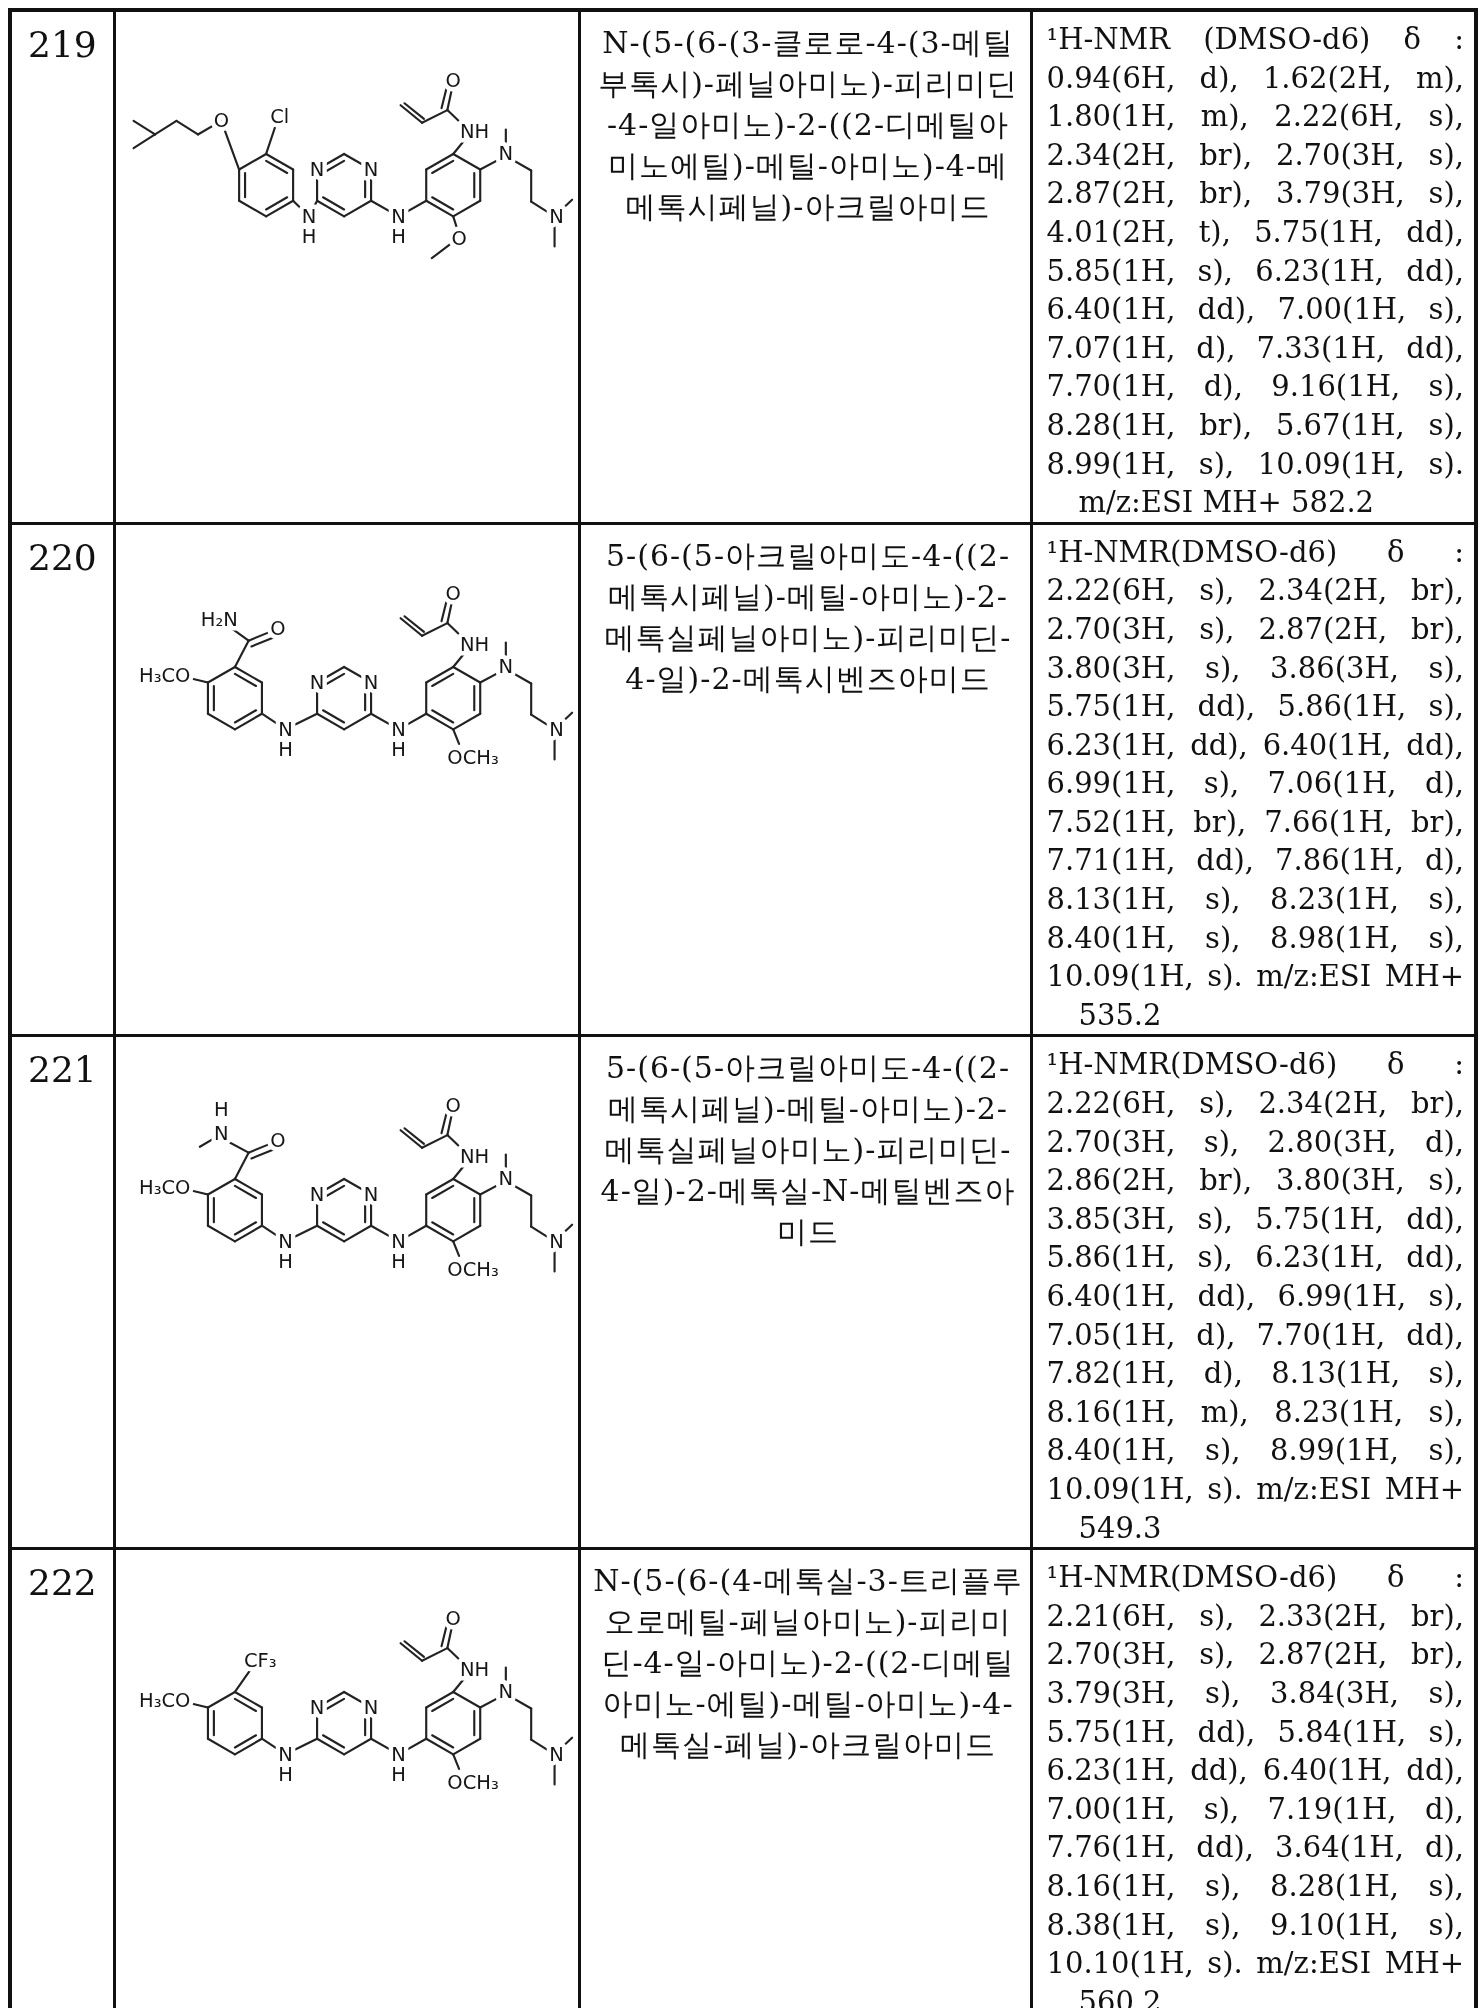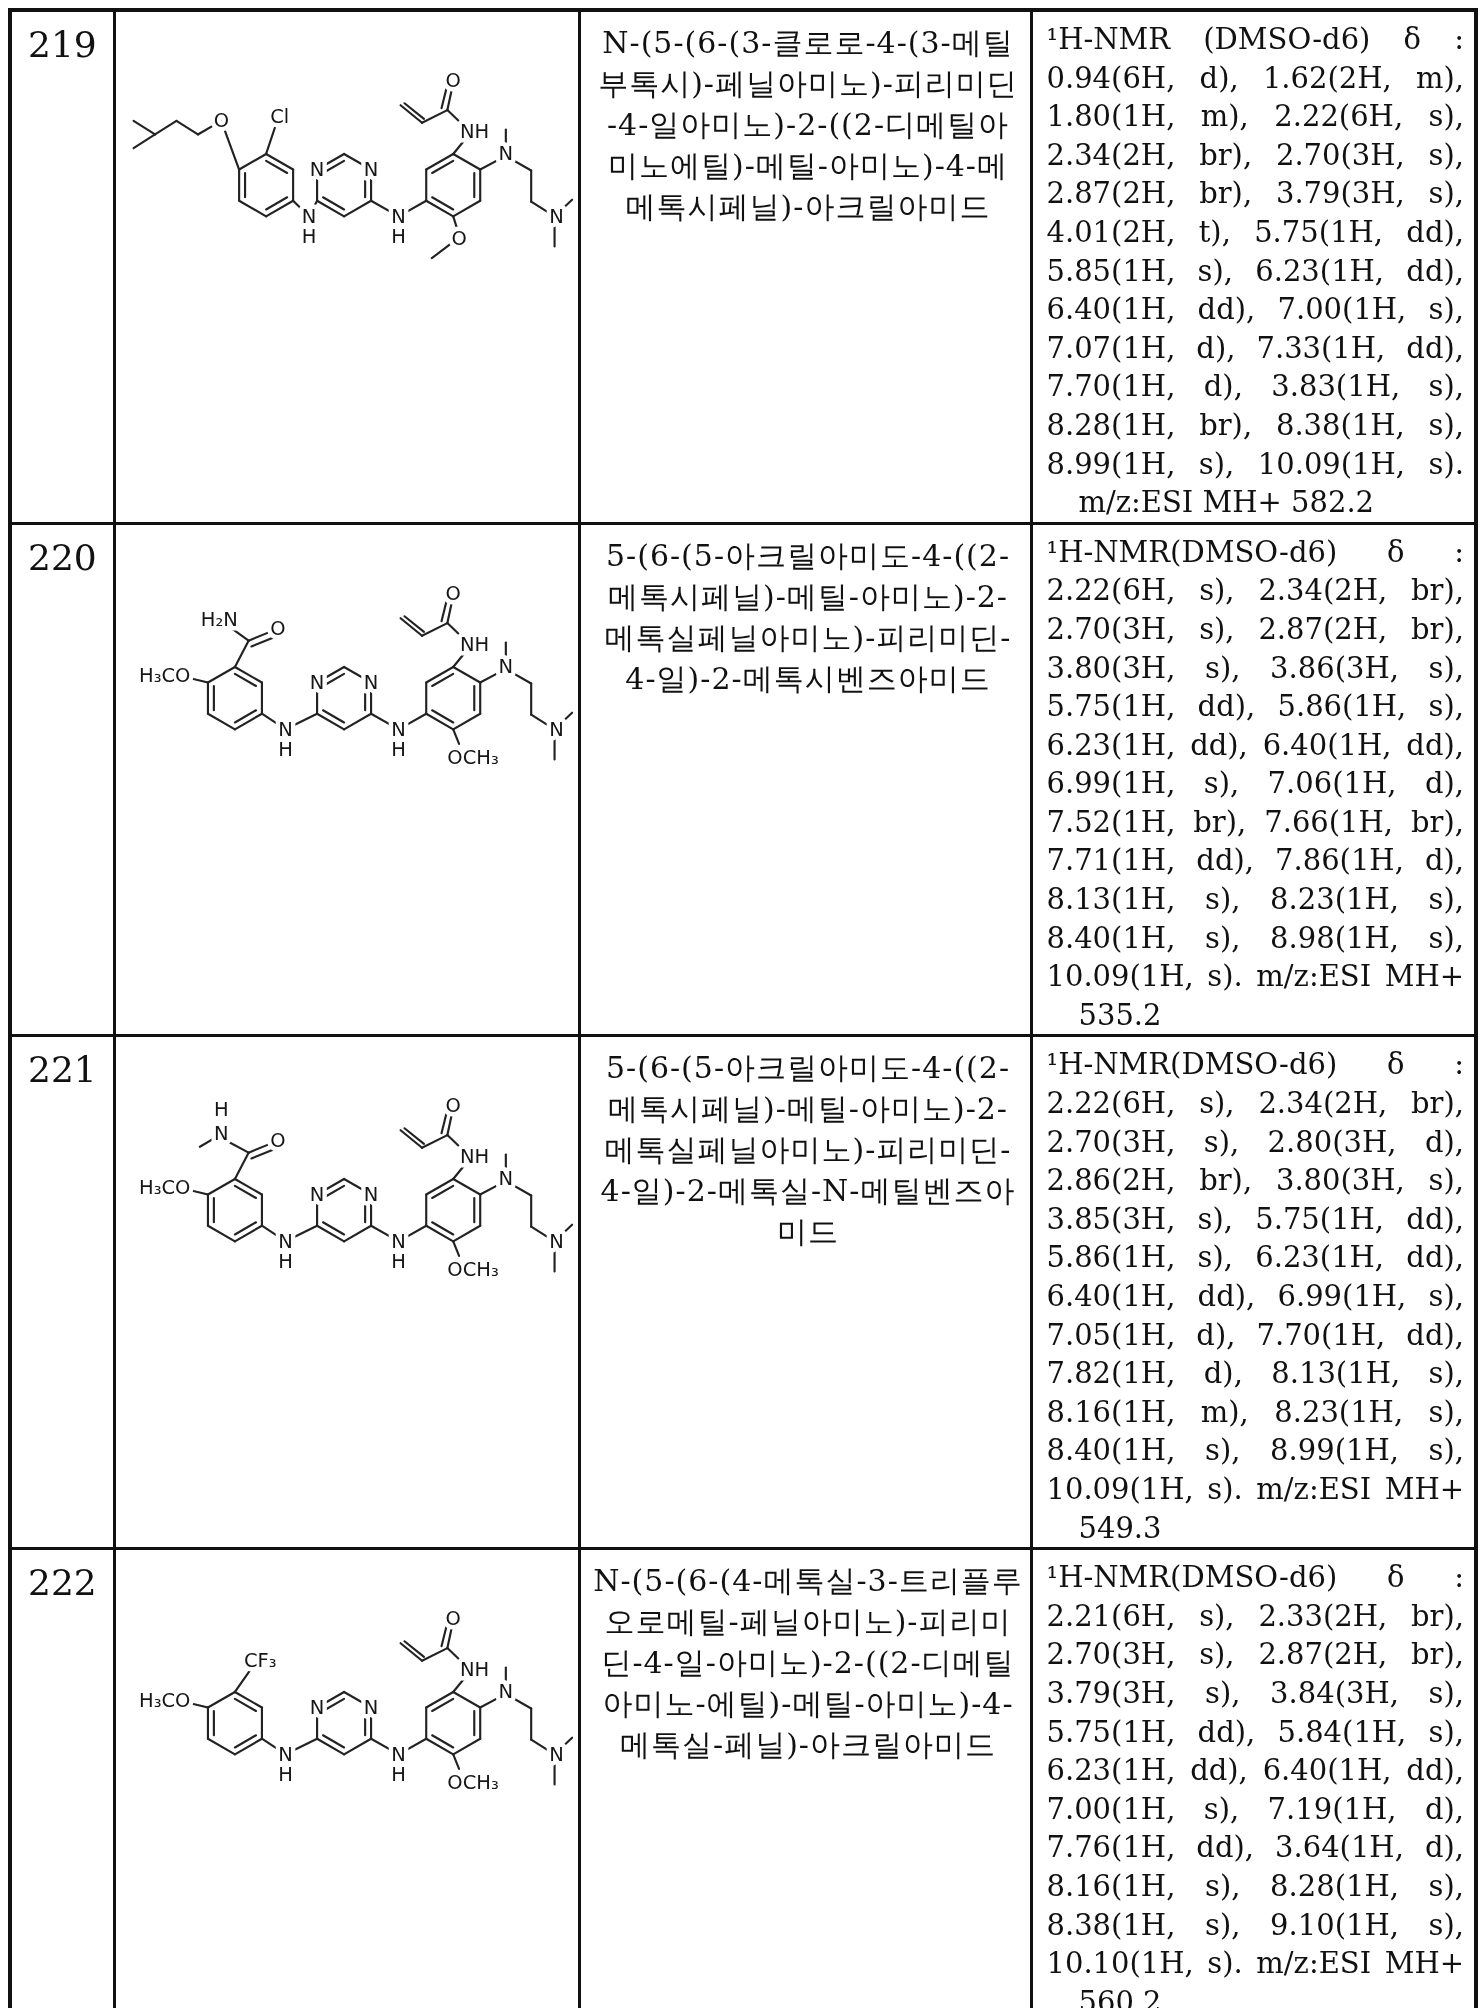--- a/index.html
+++ b/index.html
@@ -134,22 +134,22 @@
             <div class="nmr">
               <div class="line">¹H-NMR (DMSO-d6) δ :</div>
               <div class="line">0.94(6H, d), 1.62(2H, m),</div>
               <div class="line">1.80(1H, m), 2.22(6H, s),</div>
               <div class="line">2.34(2H, br), 2.70(3H, s),</div>
               <div class="line">2.87(2H, br), 3.79(3H, s),</div>
               <div class="line">4.01(2H, t), 5.75(1H, dd),</div>
               <div class="line">5.85(1H, s), 6.23(1H, dd),</div>
               <div class="line">6.40(1H, dd), 7.00(1H, s),</div>
               <div class="line">7.07(1H, d), 7.33(1H, dd),</div>
-              <div class="line">7.70(1H, d), 3.83(1H, s),</div>
-              <div class="line">8.28(1H, br), 8.38(1H, s),</div>
+              <div class="line">7.70(1H, d), 9.16(1H, s),</div>
+              <div class="line">8.28(1H, br), 5.67(1H, s),</div>
               <div class="line">8.99(1H, s), 10.09(1H, s).</div>
               <div class="line">m/z:ESI MH+ 582.2</div>
             </div>
           </td>
   </tr>
 
   <tr class="r1">
     <td>
             <div class="num">220</div>
           </td>

